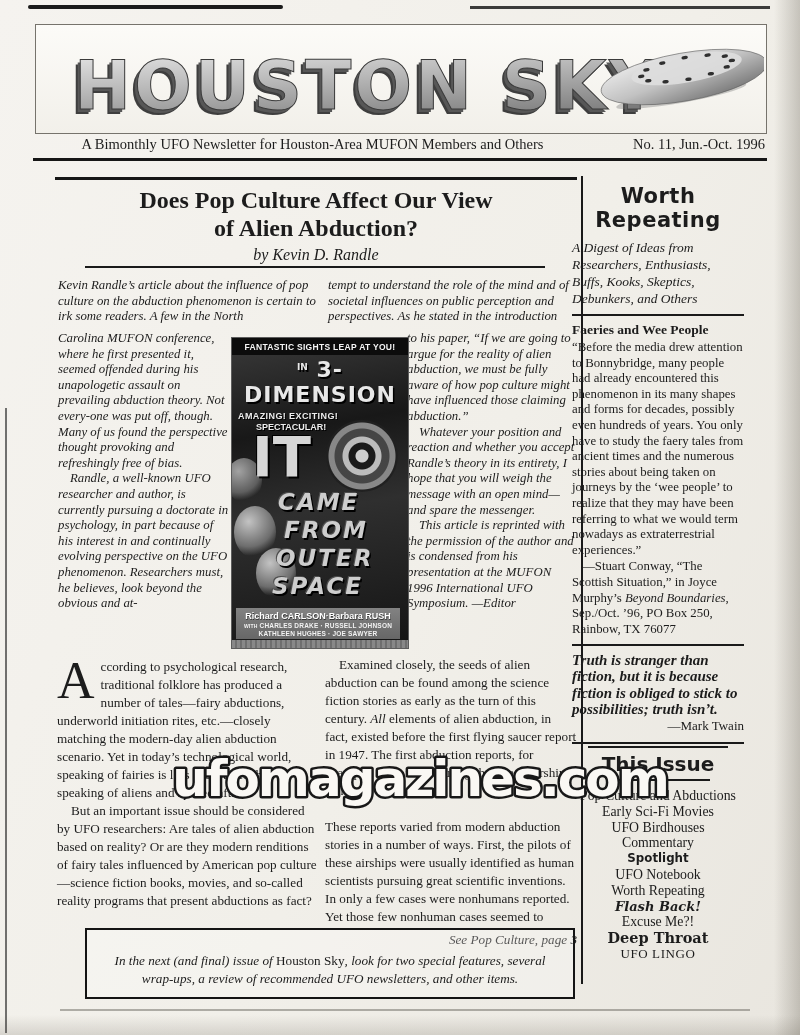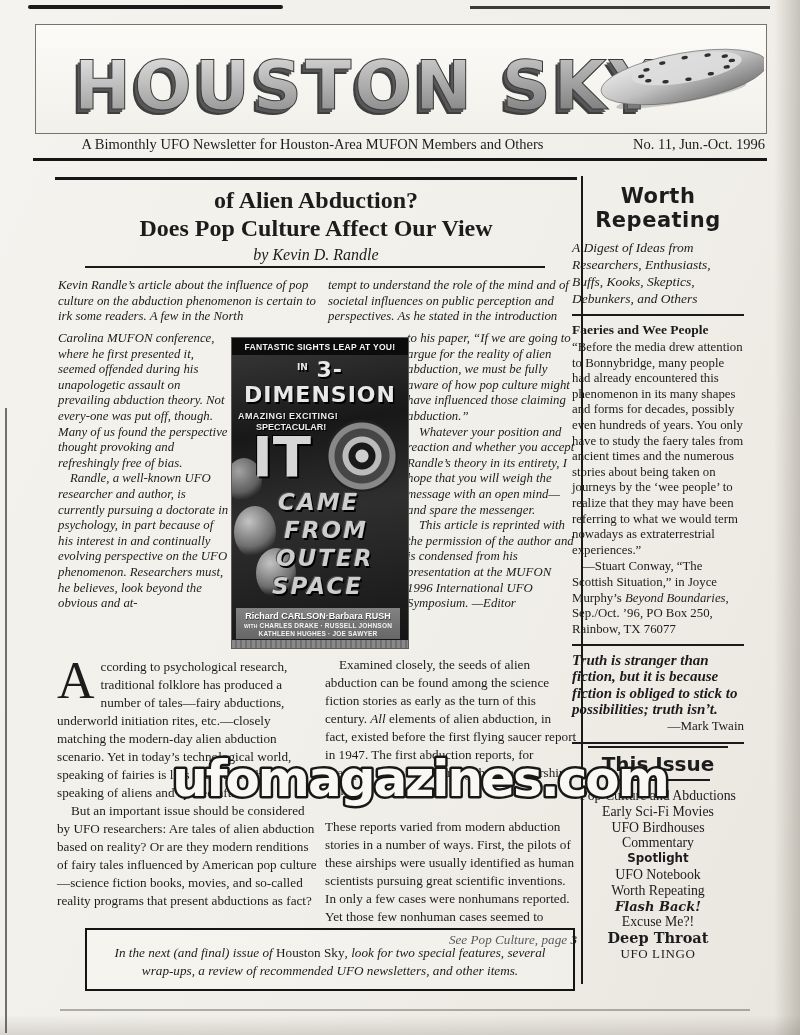--- a/index.html
+++ b/index.html
@@ -80,21 +80,21 @@
   .indent{text-indent:14px;}
   .gapline{height:18px;}
   .emph{font-style:italic;}
   .continued{text-align:right;font-style:italic;margin-top:5px;}
 
   
   .watermark{position:absolute;left:140px;top:742px;width:560px;height:76px;z-index:6;pointer-events:none;}
 
   
   .footer-box{position:absolute;left:85px;top:928px;width:458px;border:2.5px solid #141414;
-    padding:14px 14px 9px;text-align:center;font-style:italic;font-size:13.2px;line-height:18px;
+    padding:22px 14px 9px;text-align:center;font-style:italic;font-size:13.2px;line-height:18px;
     background:rgba(255,255,255,.25);}
   .upright{font-style:normal;}
 
   
   .sidebar{position:absolute;left:572px;top:180px;width:172px;text-align:center;}
   .wr-title{font-family:"DejaVu Sans",sans-serif;font-weight:bold;font-size:21px;line-height:24px;letter-spacing:.5px;margin-top:4px;}
   .wr-sub{font-style:italic;font-size:13.5px;line-height:17px;text-align:left;margin-top:7px;}
   .srule{height:2px;background:#1a1a1a;margin:7px 0 6px;}
   .srule.thin{height:1.5px;margin:8px 0 2px;}
   .srule2{height:2px;background:#1a1a1a;margin:2px 16px 4px;}
@@ -165,22 +165,22 @@
     </svg>
   </div>
 
   <div class="tagline">A Bimonthly UFO Newsletter for Houston-Area MUFON Members and Others</div>
   <div class="issue-no">No. 11, Jun.-Oct. 1996</div>
   <div class="top-rule"></div>
   <div class="vdiv"></div>
 
   <div class="ruleA"></div>
   <div class="art-title">
+    <span style="display:block">Does Pop Culture Affect Our View</span>
     <span style="display:block">of Alien Abduction?</span>
-    <span style="display:block">Does Pop Culture Affect Our View</span>
   </div>
   <div class="byline">by Kevin D. Randle</div>
   <div class="ruleB"></div>
 
   <div class="intro ilw">Kevin Randle’s article about the influence of pop culture on the abduction phenomenon is certain to irk some readers. A few in the North</div>
   <div class="intro iln">
     <p>Carolina MUFON conference, where he first presented it, seemed offended during his unapologetic assault on prevailing abduction theory. Not every-one was put off, though. Many of us found the perspective thought provoking and refreshingly free of bias.</p>
     <p>Randle, a well-known UFO researcher and author, is currently pursuing a doctorate in psychology, in part because of his interest in and continually evolving perspective on the UFO phenomenon. Researchers must, he believes, look beyond the obvious and at-</p>
   </div>
   <div class="intro irw">tempt to understand the role of the mind and of societal influences on public perception and perspectives. As he stated in the introduction</div>

